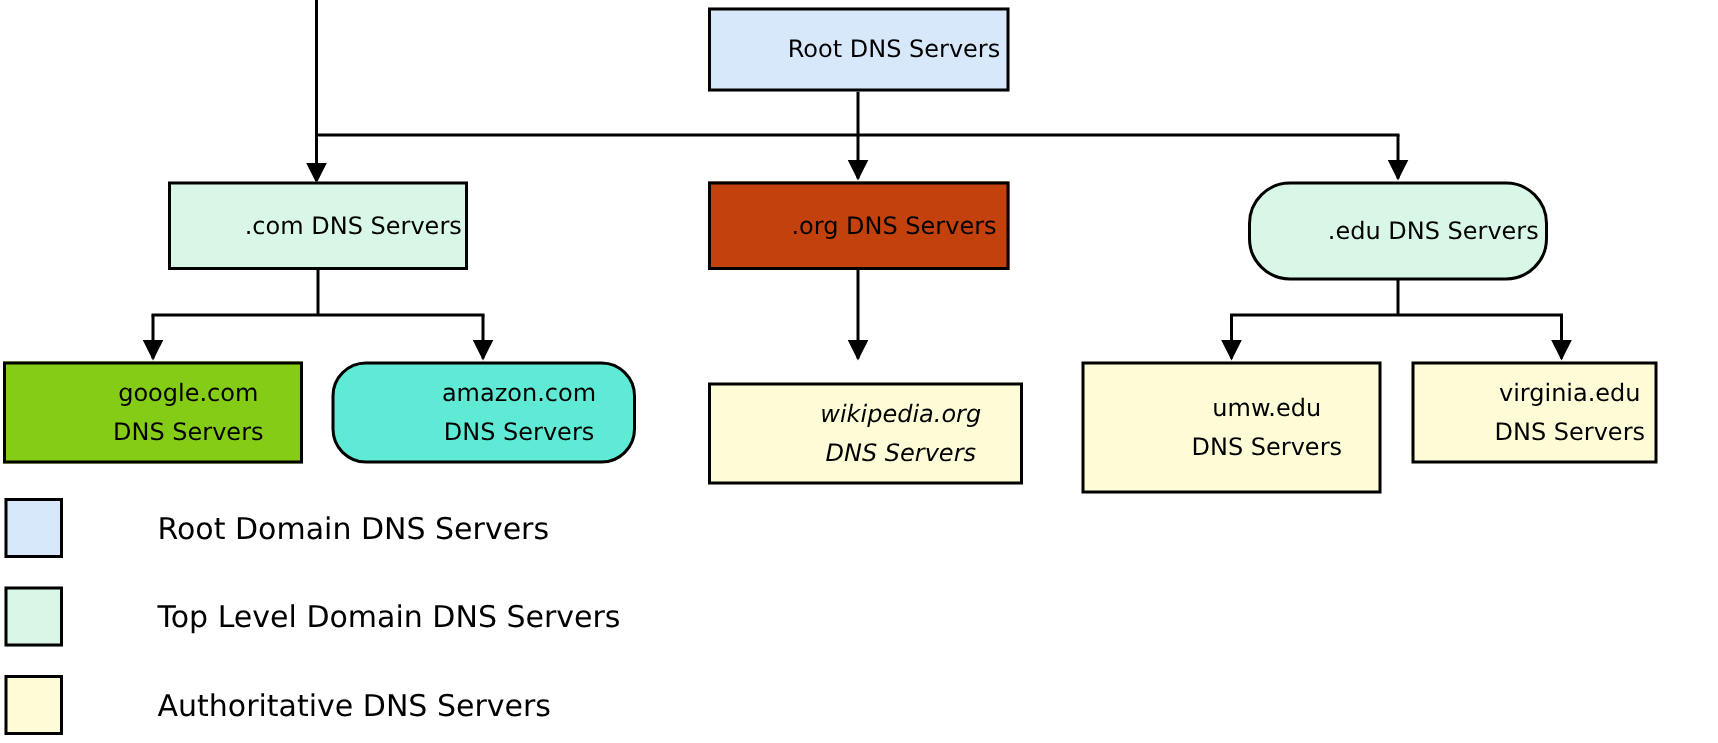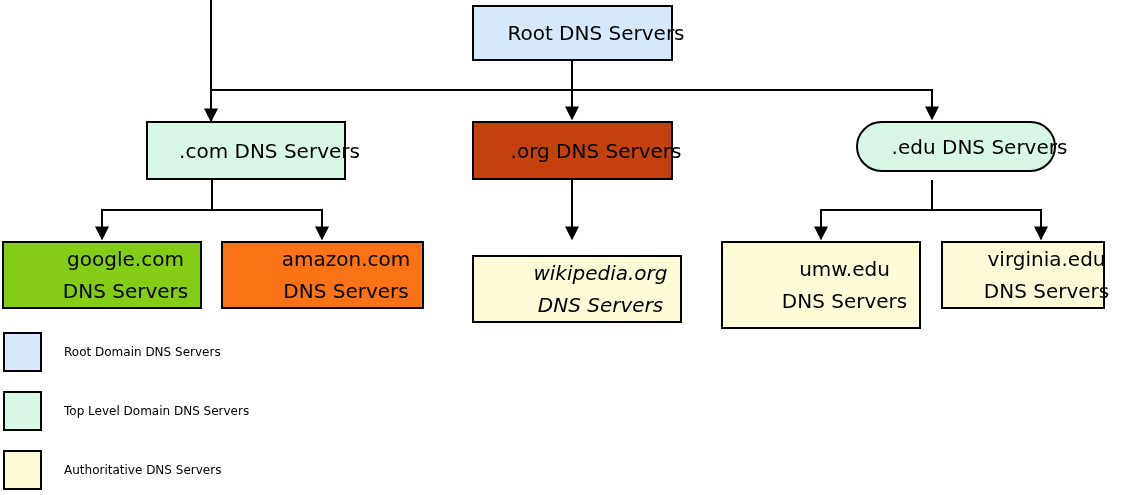--- a/index.html
+++ b/index.html
@@ -15,29 +15,29 @@
   .connectors { position: absolute; left: 0; top: 0; }
   .node {
     position: absolute;
     box-sizing: border-box;
     border: 2px solid #000;
     display: flex;
     flex-direction: column;
     align-items: center;
     justify-content: center;
     text-align: center;
-    font-size: 20px;
+    font-size: 16px;
     line-height: 1.6;
     white-space: nowrap;
     padding-left: 47px;
   }
   #node-root      { left: 472px; top: 5px;   width: 201px; height: 56px; }
   #node-com       { left: 112px; top: 121px; width: 200px; height: 59px; }
   #node-org       { left: 472px; top: 121px; width: 201px; height: 59px; }
-  #node-edu       { left: 856px; top: 121px; width: 200px; height: 51px; border-radius: 28px; }
+  #node-edu       { left: 832px; top: 121px; width: 200px; height: 66px; border-radius: 28px; }
   #node-google    { left: 2px;   top: 241px; width: 200px; height: 68px; }
   #node-amazon    { left: 221px; top: 241px; width: 203px; height: 68px; }
   #node-wikipedia { left: 472px; top: 255px; width: 210px; height: 68px; font-style: italic; }
   #node-umw       { left: 721px; top: 241px; width: 200px; height: 88px; }
   #node-virginia  { left: 941px; top: 241px; width: 164px; height: 68px; }
   .legend-row {
     position: absolute;
     left: 3px;
     height: 40px;
     display: flex;
@@ -47,21 +47,21 @@
   #legend-row-root { top: 332px; }
   #legend-row-tld  { top: 391px; }
   #legend-row-auth { top: 450px; }
   .swatch {
     box-sizing: content-box;
     width: 35px;
     height: 36px;
     border: 2px solid #000;
     flex: 0 0 auto;
   }
-  .legend-label { font-size: 12px; white-space: nowrap; }
+  .legend-label { font-size: 20px; white-space: nowrap; margin-left: 41px; }
 </style>
 </head>
 <body>
 
 <div class="canvas">
 
   <svg class="connectors" width="1145" height="495" viewBox="0 0 1145 495">
     <defs>
       <marker id="arrow" viewBox="0 0 10 10" refX="9" refY="5" markerWidth="7" markerHeight="7" orient="auto" markerUnits="strokeWidth">
         <path d="M 0 0 L 10 5 L 0 10 z" fill="#000"></path>
@@ -82,35 +82,35 @@
       <path stroke-linecap="square" d="M 821 210 H 1041"></path>
       <path d="M 821 210 V 239" marker-end="url(#arrow)"></path>
       <path d="M 1041 210 V 239" marker-end="url(#arrow)"></path>
     </g>
   </svg>
 
   <div class="node" id="node-root" style="background-color: rgb(215, 232, 250);">
     <span>Root DNS Servers</span>
   </div>
 
-  <div class="node" id="node-com" style="background-color: rgb(216, 247, 231); margin-left: 34px;">
+  <div class="node" id="node-com" style="background-color: rgb(216, 247, 231);">
     <span>.com DNS Servers</span>
   </div>
   <div class="node" id="node-org" style="background-color: #c2410c;">
     <span>.org DNS Servers</span>
   </div>
   <div class="node" id="node-edu" style="background-color: rgb(216, 247, 231);">
     <span>.edu DNS Servers</span>
   </div>
 
   <div class="node" id="node-google" style="background-color: #84cc16;">
     <span>google.com</span>
     <span>DNS Servers</span>
   </div>
-  <div class="node" id="node-amazon" style="background-color: #f97316;">
+  <div class="node" id="node-amazon" style="background-color: #5eead4; border-radius: 23px;">
     <span>amazon.com</span>
     <span>DNS Servers</span>
   </div>
   <div class="node" id="node-wikipedia" style="background-color: rgb(253, 252, 215);">
     <span>wikipedia.org</span>
     <span>DNS Servers</span>
   </div>
   <div class="node" id="node-umw" style="background-color: rgb(253, 252, 215);">
     <span>umw.edu</span>
     <span>DNS Servers</span>

